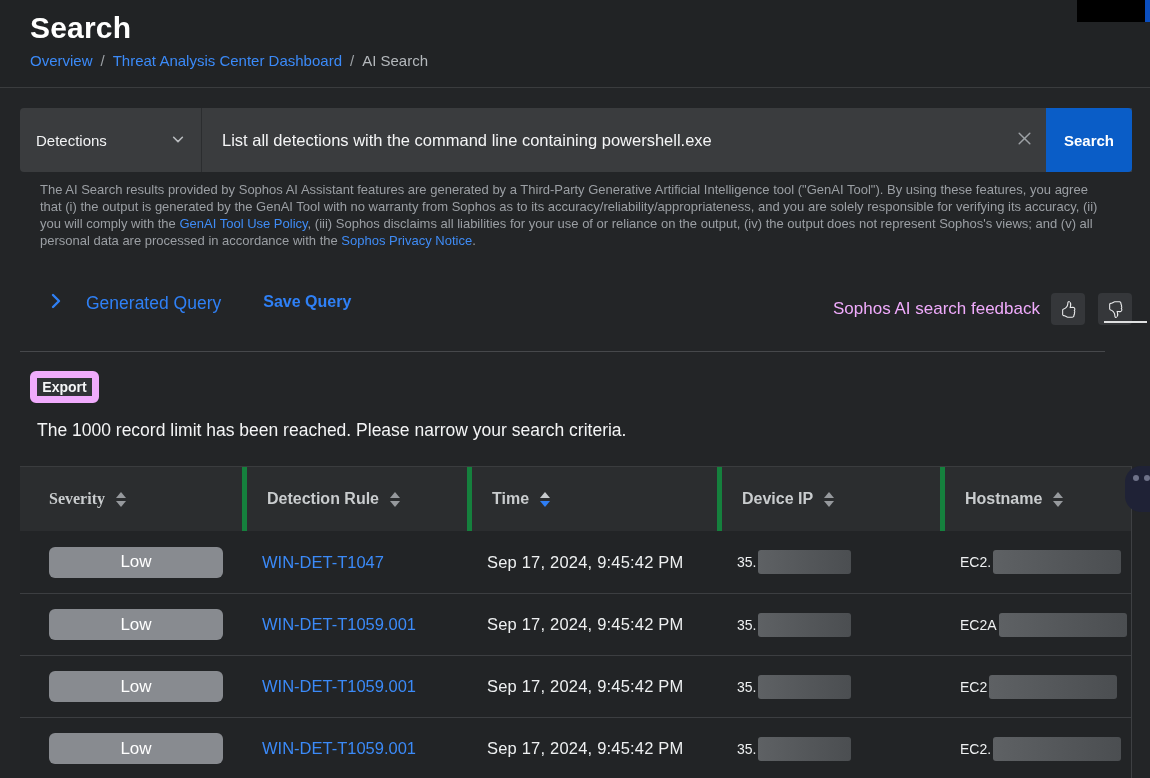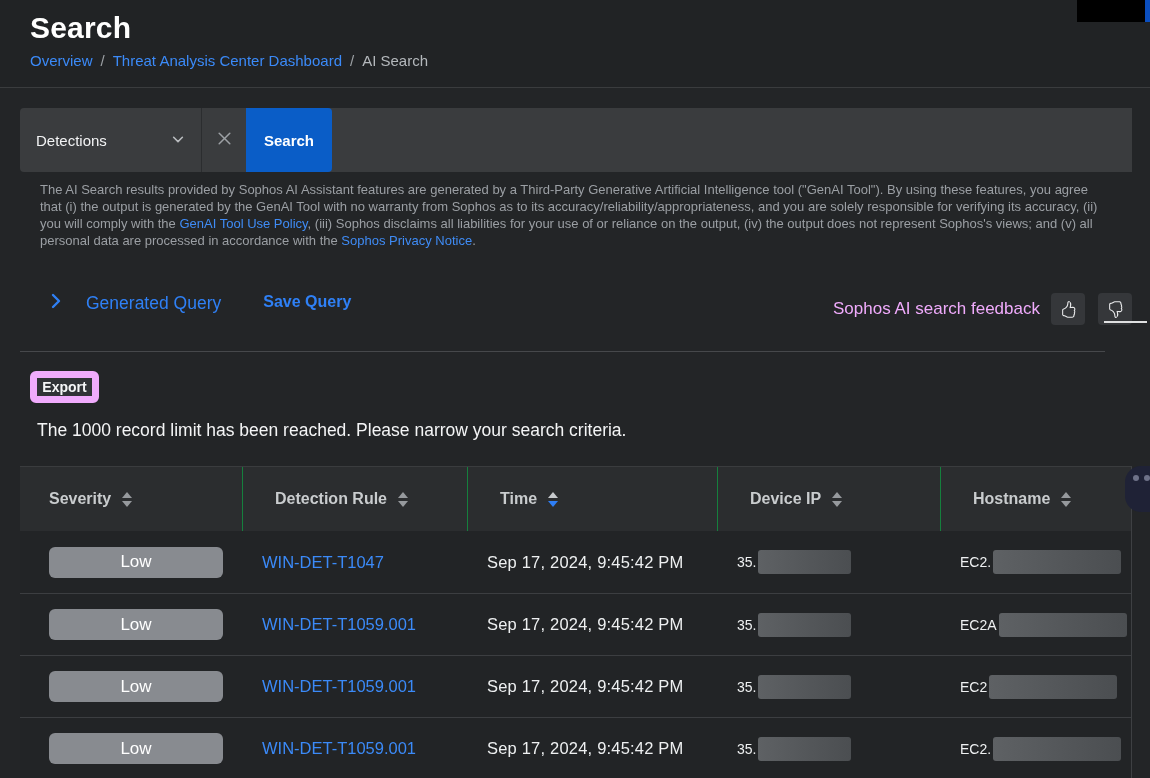--- a/index.html
+++ b/index.html
@@ -50,22 +50,22 @@
   .divider2 { height:1px; background:#46484b; margin:26px 45px 0 20px; }
 
   
   .export-btn { display:block; margin:19px 0 0 30px; padding:0; width:69px; height:32px; background:#303336; border:7px solid #f0abfc; border-radius:6px; color:#f5f6f7; font-size:14px; font-weight:bold; cursor:pointer; font-family:"Liberation Sans", sans-serif; }
   .limit-msg { margin:17px 0 0 37px; font-size:17.5px; color:#f4f5f6; }
 
   
   .results-table { margin:25px 0 0 20px; width:1112px; border-top:1px solid #3a3c3e; border-right:1px solid #3e4043; }
   .t-row { display:grid; grid-template-columns:222px 225px 250px 223px 192px; align-items:center; }
   .t-head { height:64px; background:#2b2d2f; }
-  .t-head .t-cell { display:flex; align-items:center; gap:11px; color:#c9ccce; font-size:16px; font-weight:bold; height:100%; border-left:1px solid #15803d; padding-left:32px; cursor:pointer; }
-  .t-head .t-cell:first-child { border-left:none; padding-left:29px; }
+  .t-head .t-cell { display:flex; align-items:center; gap:11px; color:#c9ccce; font-size:16px; font-weight:bold; height:100%; border-left:5px solid #15803d; padding-left:20px; cursor:pointer; }
+  .t-head .t-cell:first-child { border-left:none; padding-left:29px;font-family:Liberation Serif, serif; }
   .sort { display:inline-flex; flex-direction:column; gap:3px; }
   .sort i { display:block; width:0; height:0; border-left:5px solid transparent; border-right:5px solid transparent; }
   .sort .up { border-bottom:6px solid #96999d; }
   .sort .down { border-top:6px solid #96999d; }
   .sorted-desc .sort .up { border-bottom-color:#c7cacd; }
   .sorted-desc .sort .down { border-top-color:#2e7ef5; }
   .t-body .t-row { height:62px; background:#222426; border-top:1px solid #3c3e41; }
   .t-body .t-row:first-child { border-top:none; }
   .t-cell { padding-left:20px; }
   .cell-severity { padding-left:29px; }
@@ -103,20 +103,21 @@
 <div class="search-wrap">
   <div class="search-bar">
     <div class="category-select">
       <span>Detections</span>
       <span>
         <svg width="14" height="14" viewBox="0 0 16 16" fill="none" stroke="#b9bcbf" stroke-width="1.8" stroke-linecap="round" stroke-linejoin="round">
             <polyline points="3,6 8,11 13,6"></polyline>
           </svg>
       </span>
     </div>
+    <input class="query-input" type="text" value="List all detections with the command line containing powershell.exe" style="">
     <button class="clear-btn">
       <span>
         <svg width="17" height="17" viewBox="0 0 16 16" stroke="#9da1a5" stroke-width="1.4" stroke-linecap="round">
             <line x1="3" y1="3" x2="13" y2="13"></line>
             <line x1="13" y1="3" x2="3" y2="13"></line>
           </svg>
       </span>
     </button>
     <button class="search-btn">Search</button>
   </div>

